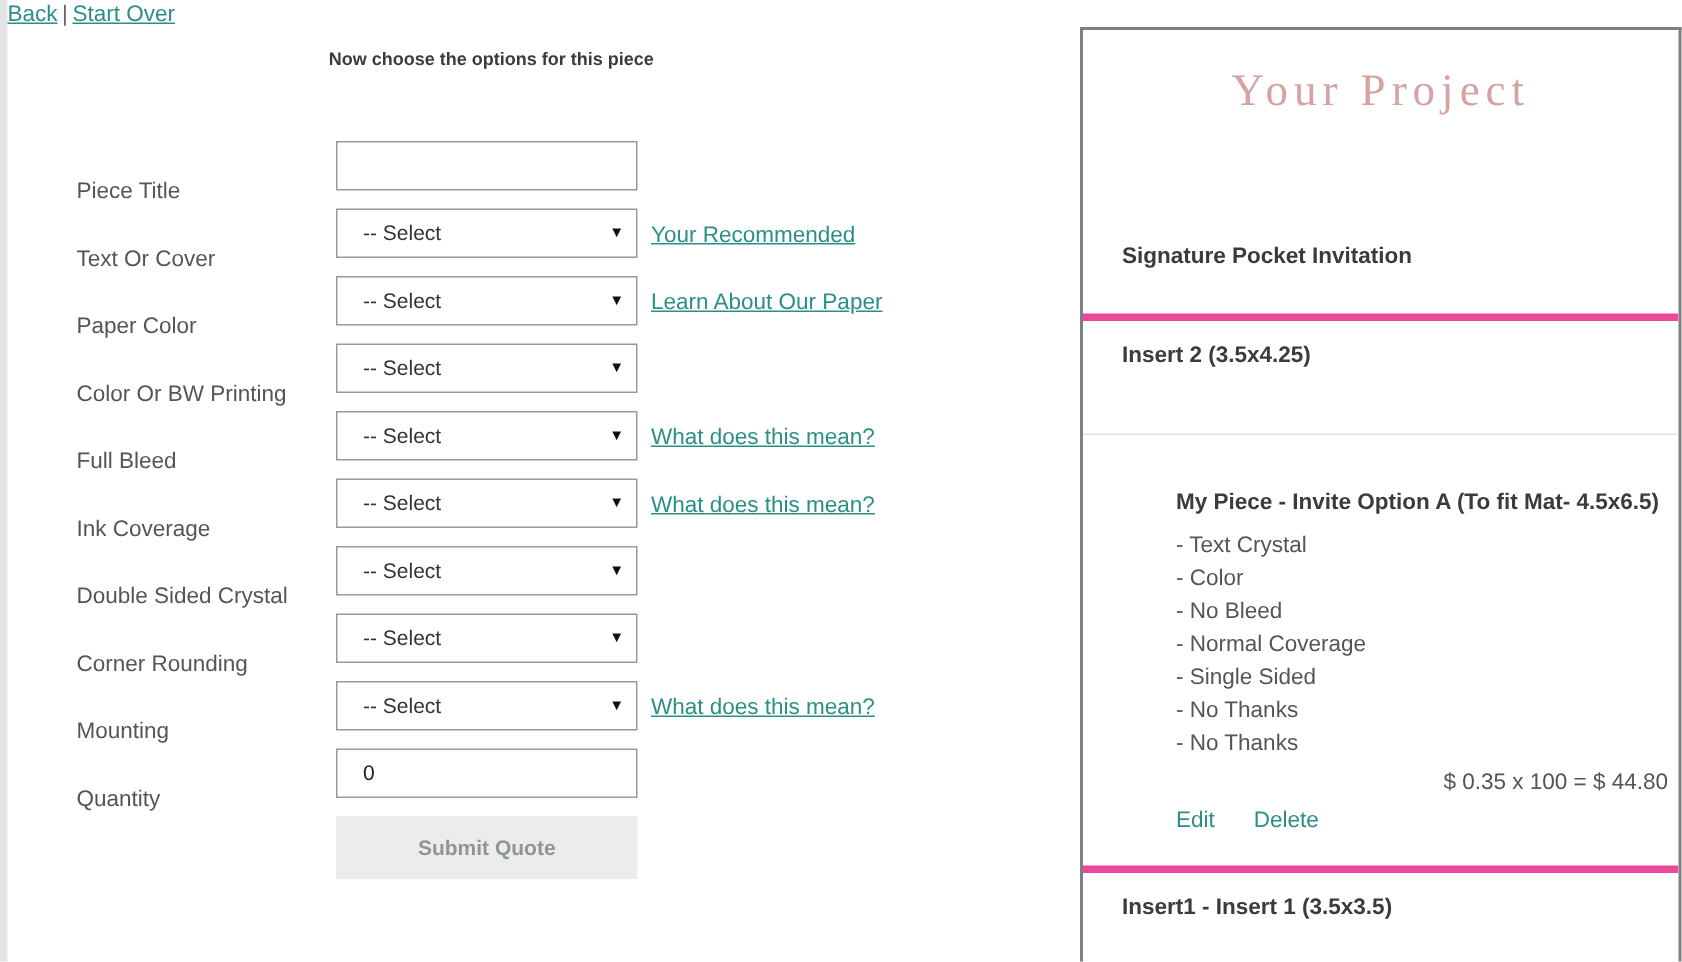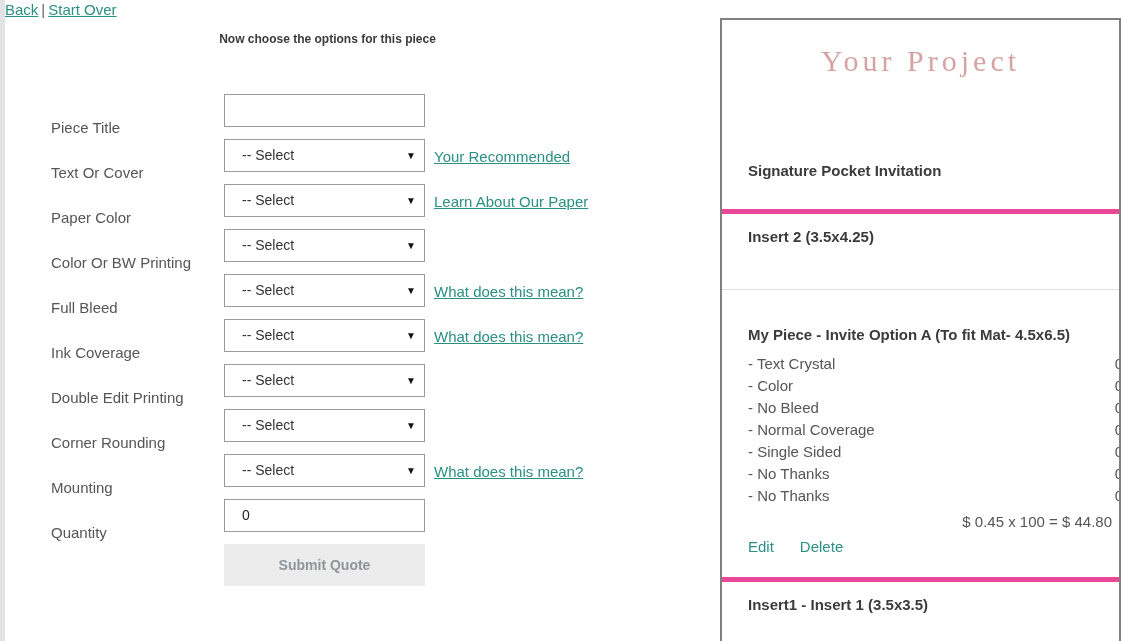--- a/index.html
+++ b/index.html
@@ -170,21 +170,21 @@
     font-weight: bold;
     color: #3b3b3b;
   }
 
   .card {
     margin-top: 30px;
     border-top: 5px solid #ec4899;
     border-bottom: 1px solid #e0e0e0;
     padding: 14px 0 22px 0;
   }
-  .card.plain { border: none; margin-top: 22px; padding-bottom: 0; }
+  .card.plain { border: none; margin-top: 22px; padding-bottom: 0; padding-left: 36px; }
 
   .card-head {
     padding-left: 26px;
     font-size: 15px;
     font-weight: bold;
     color: #3b3b3b;
   }
 
   .lines {
     margin-top: 12px;
@@ -281,21 +281,21 @@
     <div class="row">
       <span class="lbl">Ink Coverage</span>
       <div class="ctl select">
         <span>-- Select</span>
         <span class="caret">▼</span>
       </div>
       <span class="help">What does this mean?</span>
     </div>
 
     <div class="row">
-      <span class="lbl">Double Edit Printing</span>
+      <span class="lbl">Double Sided Crystal</span>
       <div class="ctl select">
         <span>-- Select</span>
         <span class="caret">▼</span>
       </div>
     </div>
 
     <div class="row">
       <span class="lbl">Corner Rounding</span>
       <div class="ctl select">
         <span>-- Select</span>
@@ -360,21 +360,21 @@
       </div>
       <div class="line">
         <span>- No Thanks</span>
         <span class="amt">0.00</span>
       </div>
       <div class="line">
         <span>- No Thanks</span>
         <span class="amt">0.00</span>
       </div>
     </div>
-    <div class="total">$ 0.45 x 100 = $ 44.80</div>
+    <div class="total">$ 0.35 x 100 = $ 44.80</div>
     <div class="actions">
       <a>Edit</a><a>Delete</a>
     </div>
   </div>
 
   <div class="card" style="margin-top:22px;">
     <div class="card-head">Insert1 - Insert 1 (3.5x3.5)</div>
     <div class="card-spacer"></div>
   </div>
 

